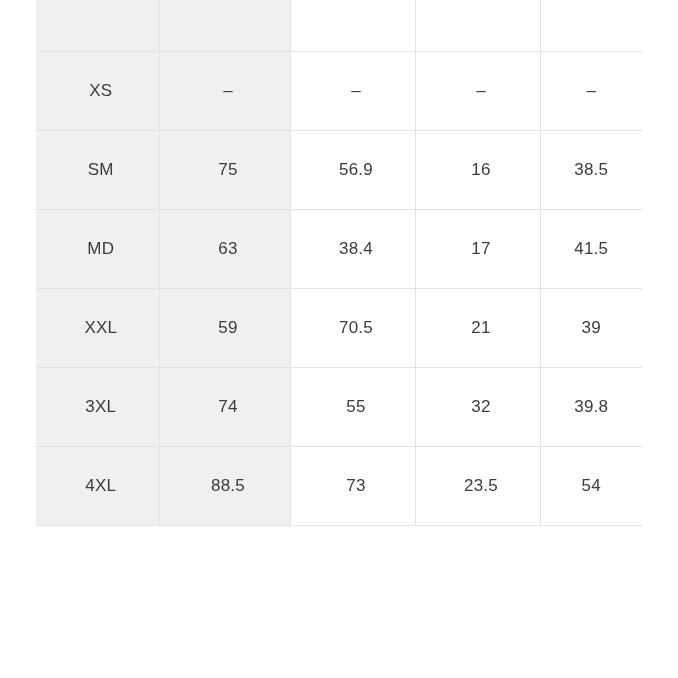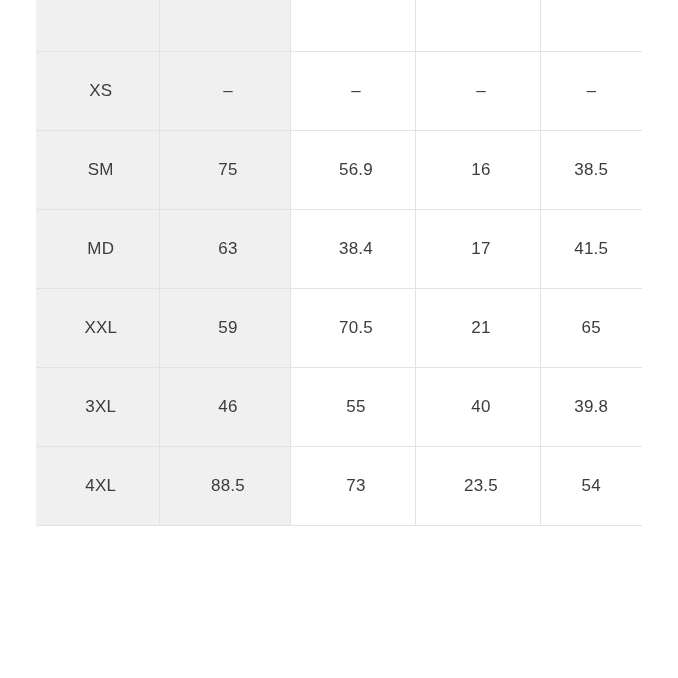--- a/index.html
+++ b/index.html
@@ -104,27 +104,27 @@
           <td class="shaded sep-right">63</td>
           <td class="plain sep-right">38.4</td>
           <td class="plain sep-right">17</td>
           <td class="plain">41.5</td>
         </tr>
         <tr>
           <td class="shaded sep-right">XXL</td>
           <td class="shaded sep-right">59</td>
           <td class="plain sep-right">70.5</td>
           <td class="plain sep-right">21</td>
-          <td class="plain">65</td>
+          <td class="plain">39</td>
         </tr>
         <tr>
           <td class="shaded sep-right">3XL</td>
-          <td class="shaded sep-right">46</td>
+          <td class="shaded sep-right">74</td>
           <td class="plain sep-right">55</td>
-          <td class="plain sep-right">40</td>
+          <td class="plain sep-right">32</td>
           <td class="plain">39.8</td>
         </tr>
         <tr>
           <td class="shaded sep-right">4XL</td>
           <td class="shaded sep-right">88.5</td>
           <td class="plain sep-right">73</td>
           <td class="plain sep-right">23.5</td>
           <td class="plain">54</td>
         </tr>
 

